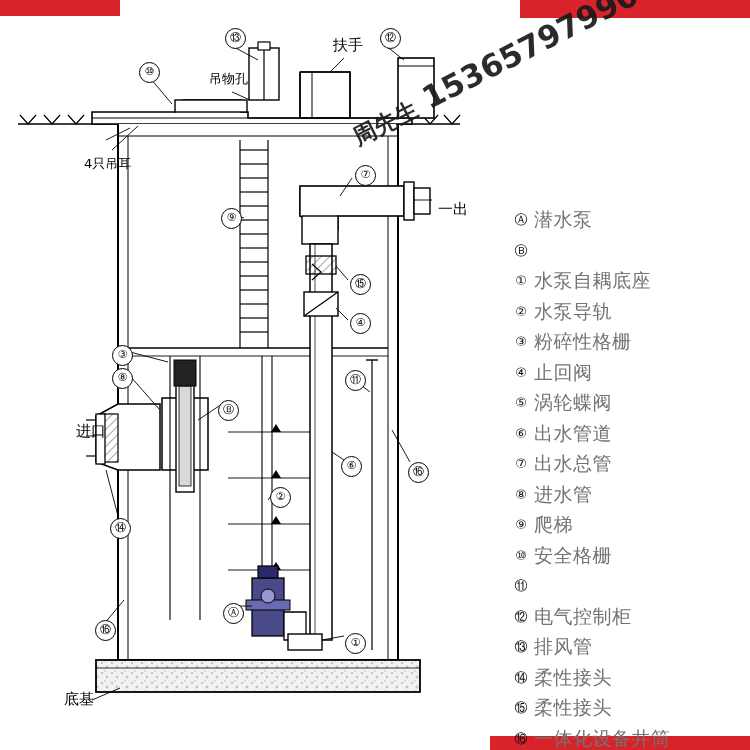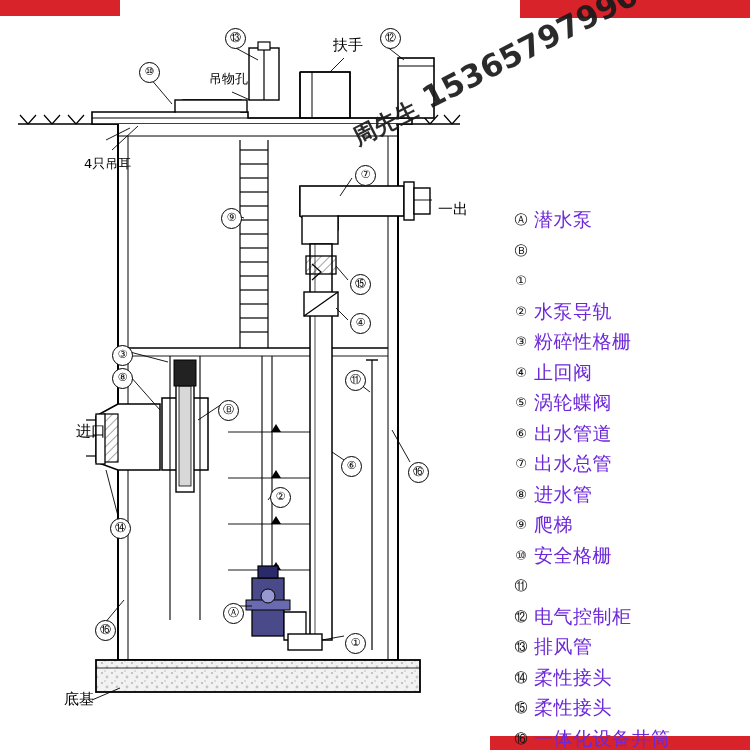--- a/index.html
+++ b/index.html
@@ -66,21 +66,21 @@
     min-width: 26px;
     height: 18px;
     font-size: 13px;
     color: #111;
     text-align: center;
     line-height: 18px;
     font-family: "DejaVu Sans", sans-serif;
   }
   .legend-label {
     font-size: 19px;
-    color: #6d28d9;
+    color: #737373;
     font-family: "DejaVu Sans", sans-serif;
     letter-spacing: 0.5px;
   }
 
   
   #watermark {
     position: absolute;
     left: 345px;
     top: 120px;
     transform: rotate(-27deg);
@@ -321,20 +321,21 @@
   <div id="legend">
     <div class="legend-row">
       <div class="legend-key">Ⓐ</div>
       <div class="legend-label">潜水泵</div>
     </div>
     <div class="legend-row">
       <div class="legend-key">Ⓑ</div>
     </div>
     <div class="legend-row">
       <div class="legend-key">①</div>
+      <div class="legend-label">水泵自耦底座</div>
     </div>
     <div class="legend-row">
       <div class="legend-key">②</div>
       <div class="legend-label">水泵导轨</div>
     </div>
     <div class="legend-row">
       <div class="legend-key">③</div>
       <div class="legend-label">粉碎性格栅</div>
     </div>
     <div class="legend-row">

